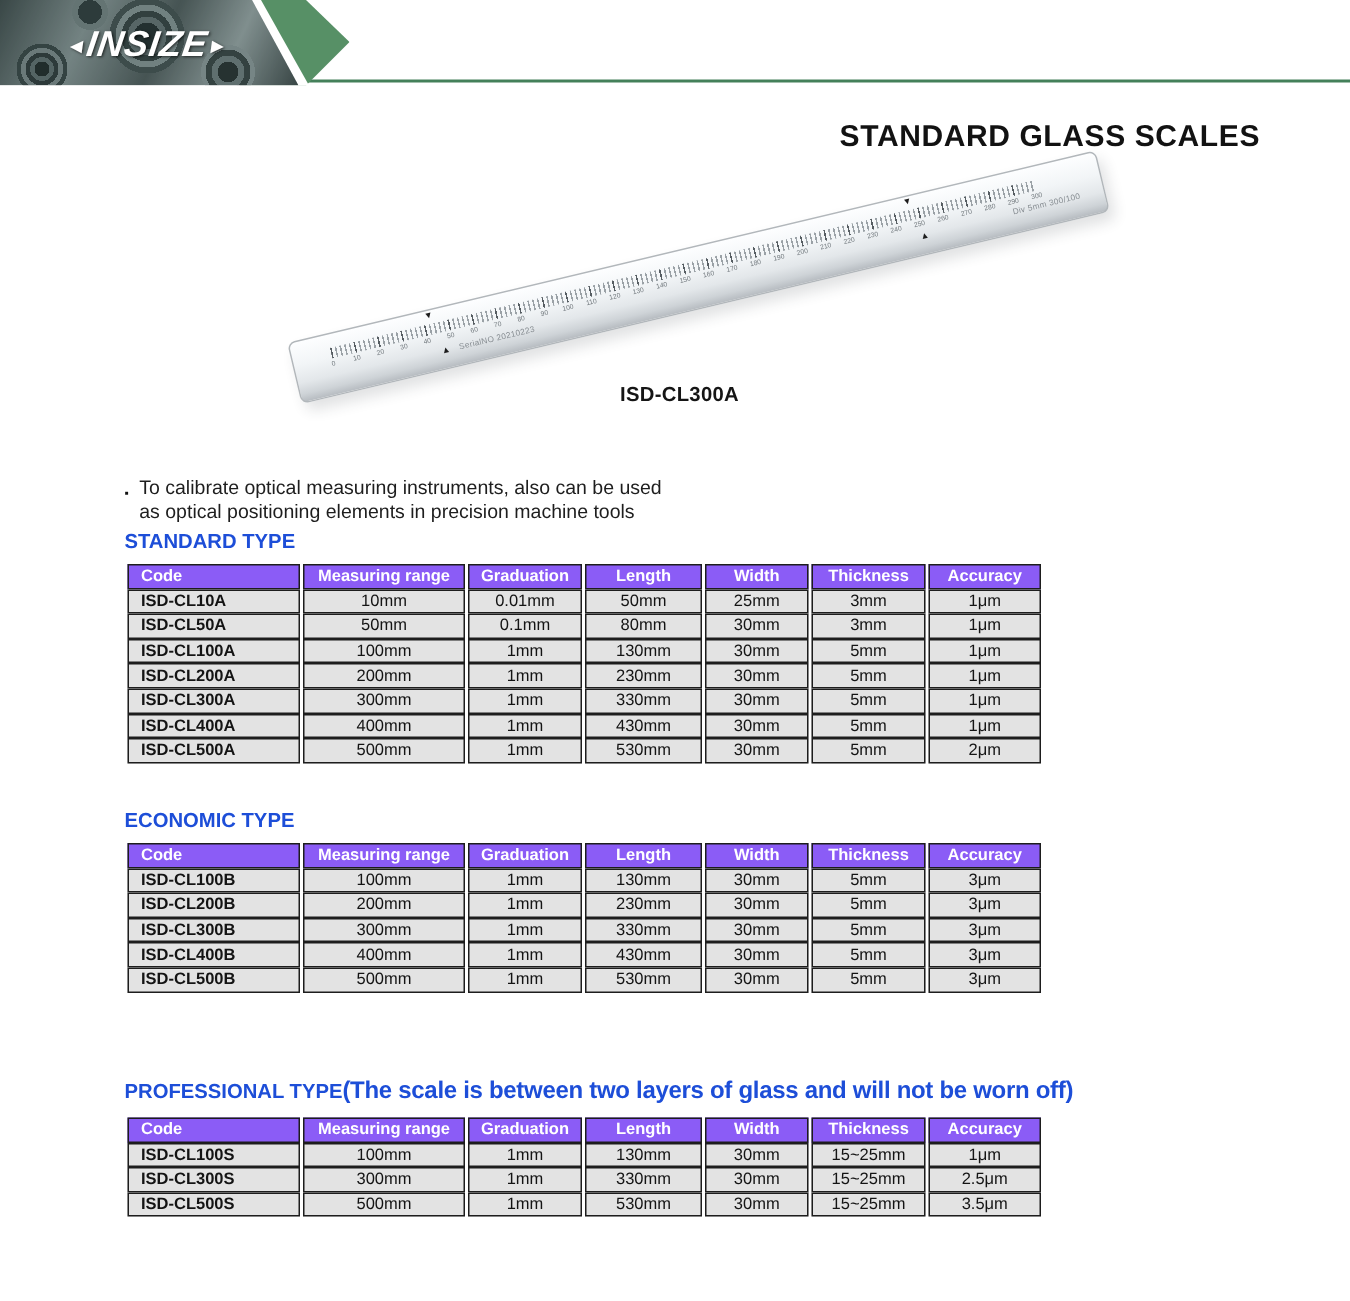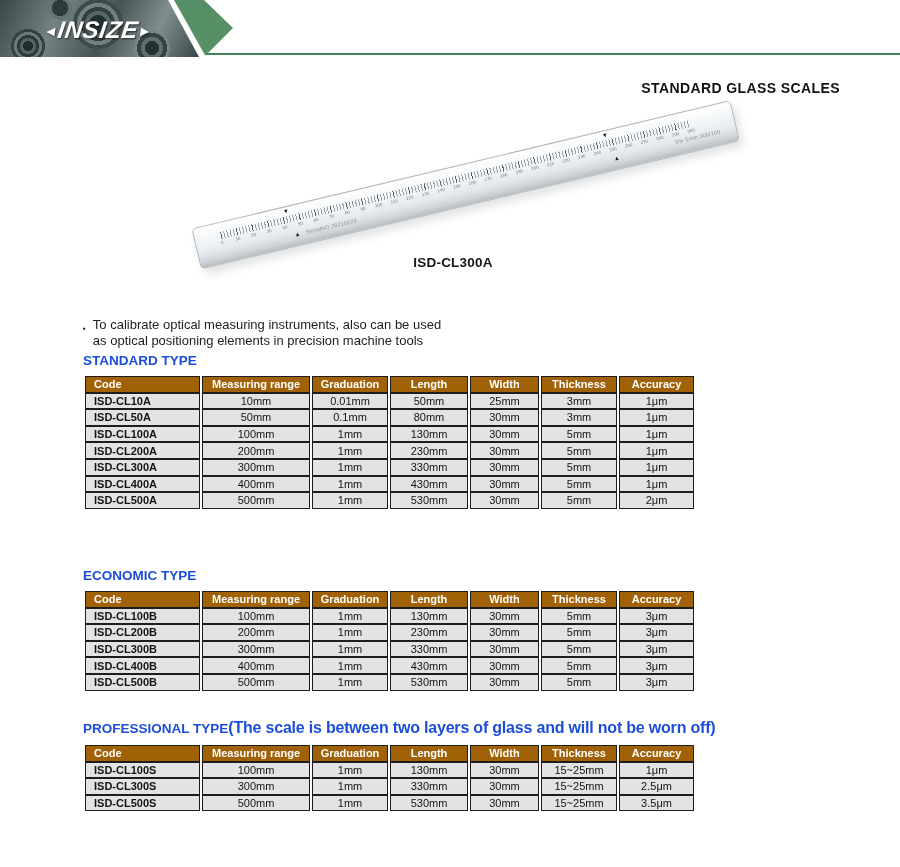--- a/index.html
+++ b/index.html
@@ -30,21 +30,21 @@
   }
   .banner-photo::after{content:"";position:absolute;inset:0;background:rgba(58,108,80,0.16);}
   .brand-logo{
     position:absolute;left:44px;top:16px;z-index:5;
     color:#fff;font-style:italic;font-weight:bold;font-size:24px;letter-spacing:0.5px;
     transform:skewX(-8deg);text-shadow:1px 1px 2px rgba(0,0,0,0.65);white-space:nowrap;
   }
   .brand-logo .arrow{font-size:14px;font-style:normal;vertical-align:2px;letter-spacing:0;}
   
   .page-title{
-    position:absolute;right:60px;top:80px;font-size:14px;font-weight:bold;
+    position:absolute;right:60px;top:80px;font-size:20px;font-weight:bold;
     letter-spacing:0.4px;color:#121212;
   }
   
   .ruler{
     position:absolute;left:196px;top:228px;width:552px;height:40px;
     transform-origin:0 50%;transform:rotate(-13.4deg);
   }
   .ruler-body{
     position:relative;width:100%;height:100%;
     background:linear-gradient(180deg,#fdfeff 0%,#f2f5f7 38%,#e3e7ea 68%,#ced3d7 87%,#b7bcc1 100%);
@@ -70,30 +70,30 @@
   .ruler-label{
     position:absolute;left:398px;top:255px;width:110px;text-align:center;
     font-size:13.5px;font-weight:bold;color:#151515;letter-spacing:0.2px;
   }
   
   .desc{position:absolute;left:83px;top:317px;display:flex;font-size:13px;line-height:16px;color:#1e1e1e;}
   .desc .bullet{font-size:8px;margin:4px 7px 0 0;color:#111;}
   
   .section{position:absolute;left:83px;}
   .sec-standard{top:353px;}
-  .sec-economic{top:539px;margin-top:29px;}
+  .sec-economic{top:539px;}
   .sec-professional{top:719px;}
   .section h2{margin:0 0 8px 0;font-size:13.5px;font-weight:bold;color:#1d4ed8;letter-spacing:0;}
   .type-note{font-size:16px;font-weight:bold;letter-spacing:-0.2px;}
   table.spec{border-collapse:separate;border-spacing:2px 0;width:597px;table-layout:fixed;}
   table.spec th,table.spec td{
     border:1px solid #1d1d1d;height:14.6px;padding:0;font-size:11px;
     text-align:center;white-space:nowrap;overflow:hidden;
   }
-  table.spec th{background:#a16207;color:#ffffff;font-weight:bold;}
+  table.spec th{background:#8b5cf6;color:#ffffff;font-weight:bold;}
   table.spec td{background:#e3e3e3;color:#141414;}
   table.spec .col-code{text-align:left;padding-left:8px;font-weight:bold;}
   col.c1{width:115px;}col.c2{width:108px;}col.c3{width:76px;}col.c4{width:78px;}
   col.c5{width:69px;}col.c6{width:76px;}col.c7{width:75px;}
 </style>
 </head>
 <body>
 
 <div class="banner">
   <div class="banner-line"></div>

